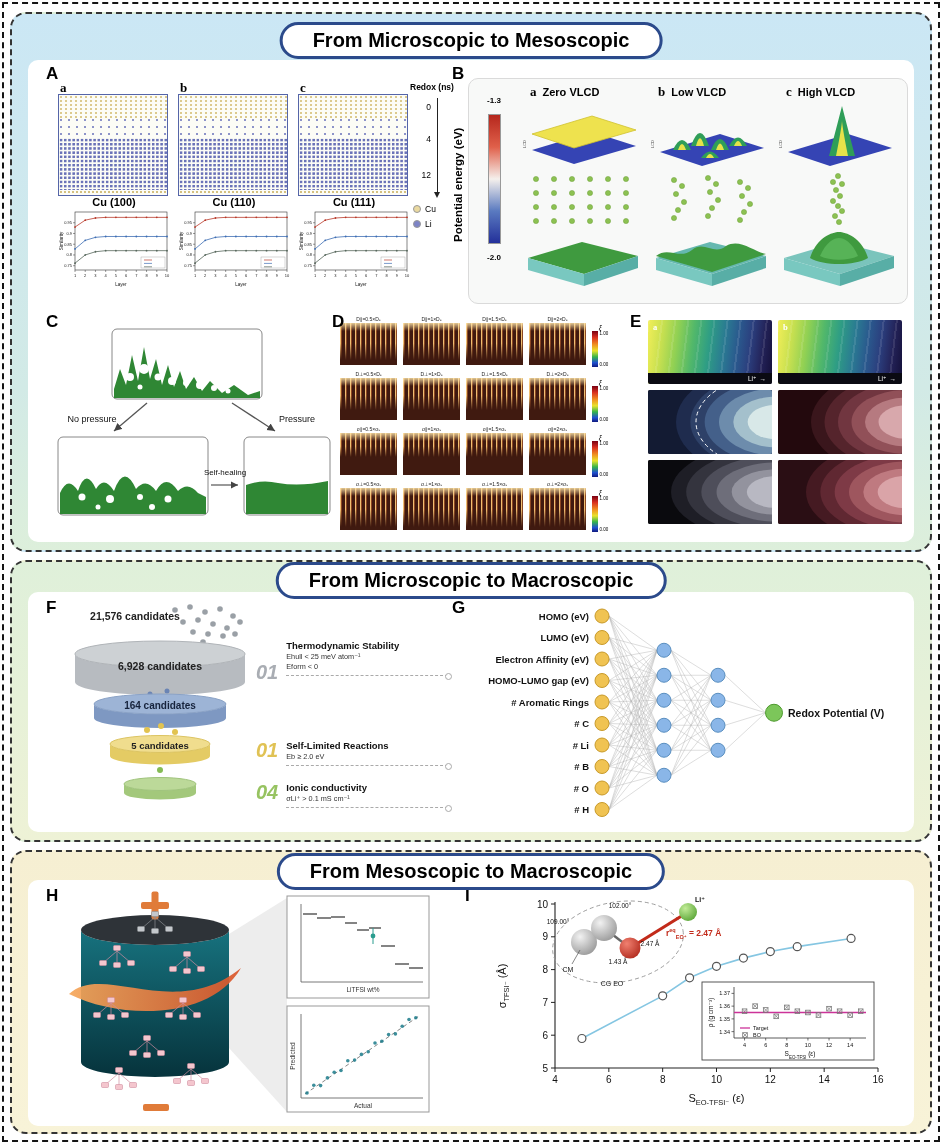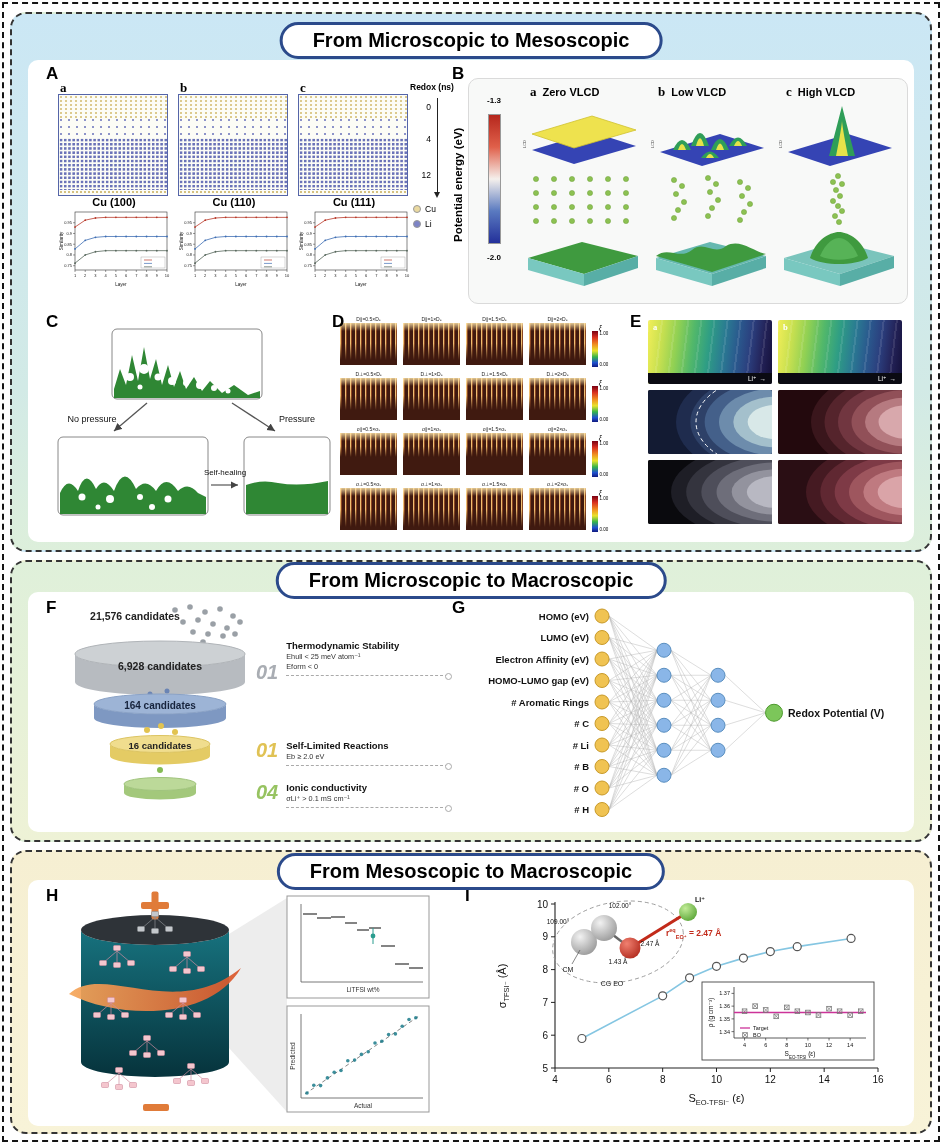--- a/index.html
+++ b/index.html
@@ -740,21 +740,21 @@
     <circle cx="120" cy="130" r="3" fill="#e2c350"></circle>
     <path d="M55,142 L55,154 A50,8.5 0 0 0 155,154 L155,142 A50,8.5 0 0 1 55,142 Z" fill="#e4cb64"></path>
     <ellipse cx="105" cy="142" rx="50" ry="8.5" fill="#f0dd8e" stroke="#dcc462"></ellipse>
     <circle cx="105" cy="168" r="3" fill="#85bb55"></circle>
     <path d="M69,182 L69,191 A36,6.5 0 0 0 141,191 L141,182 A36,6.5 0 0 1 69,182 Z" fill="#a3c87b"></path>
     <ellipse cx="105" cy="182" rx="36" ry="6.5" fill="#bcd999" stroke="#a0c47c"></ellipse>
   </svg>
   <div class="f-count" style="left:80px;top:610px;width:110px">21,576 candidates</div>
   <div class="f-count" style="left:85px;top:660px;width:150px">6,928 candidates</div>
   <div class="f-count" style="left:95px;top:700px;width:130px;font-size:10px;color:#16233c">164 candidates</div>
-  <div class="f-count" style="left:105px;top:740px;width:110px;font-size:9.5px">16 candidates</div>
+  <div class="f-count" style="left:105px;top:740px;width:110px;font-size:9.5px">5 candidates</div>
 
   <div class="f-step" style="left:256px;top:640px">
     <div class="f-num" style="color: rgb(169, 173, 179); margin-top: 22px;">01</div>
     <div class="f-sbody">
       <div class="f-stitle">Thermodynamic Stability</div>
       <div class="f-scrit">Ehull &lt; 25 meV atom⁻¹</div>
       <div class="f-scrit">Eform &lt; 0</div>
       <div class="f-sep"></div>
     </div>
   </div>

